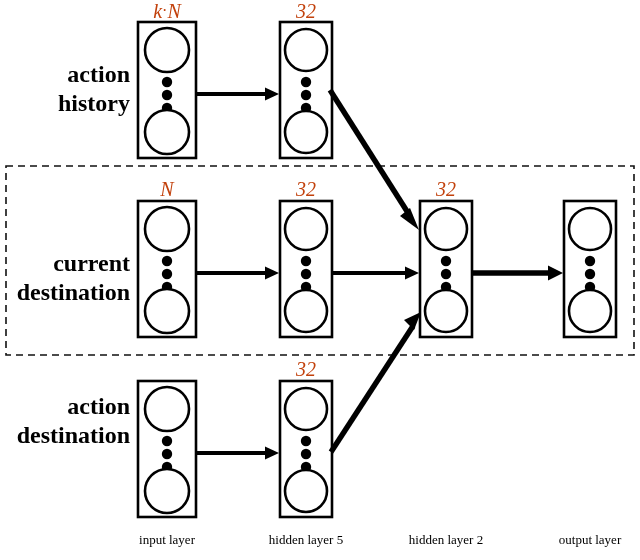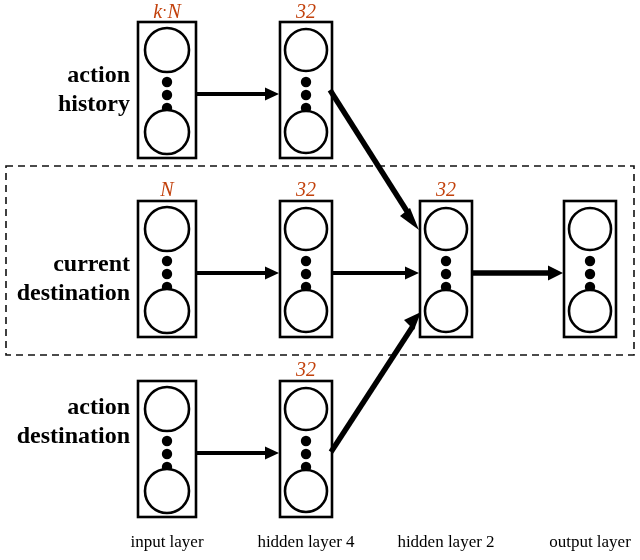--- a/index.html
+++ b/index.html
@@ -85,21 +85,21 @@
     font-size: 16px;
     vertical-align: 2px;
   }
   .bar {
     font-style: normal;
     font-size: 22px;
   }
   .column-label {
     position: absolute;
     font-family: "Liberation Serif", "DejaVu Serif", serif;
-    font-size: 17px;
+    font-size: 13px;
     color: #000000;
     text-align: center;
     white-space: nowrap;
   }
 </style>
 </head>
 <body>
 
 <div id="canvas">
 
@@ -242,19 +242,19 @@
   <div class="size-label" style="left:276px; top:178px; width:60px;">32</div>
 
   <div class="size-label" style="left:416px; top:178px; width:60px;">32</div>
 
 
 
   <div class="size-label" style="left:276px; top:358px; width:60px;">32</div>
 
   <div class="column-label" style="left:107px; top:532px; width:120px;">input layer</div>
 
-  <div class="column-label" style="left:246px; top:532px; width:120px;">hidden layer 4</div>
+  <div class="column-label" style="left:246px; top:532px; width:120px;">hidden layer 5</div>
 
   <div class="column-label" style="left:386px; top:532px; width:120px;font-family:Liberation Serif, serif;">hidden layer 2</div>
 
   <div class="column-label" style="left:530px; top:532px; width:120px;">output layer</div>
 
 </div>
 
 </body></html>

